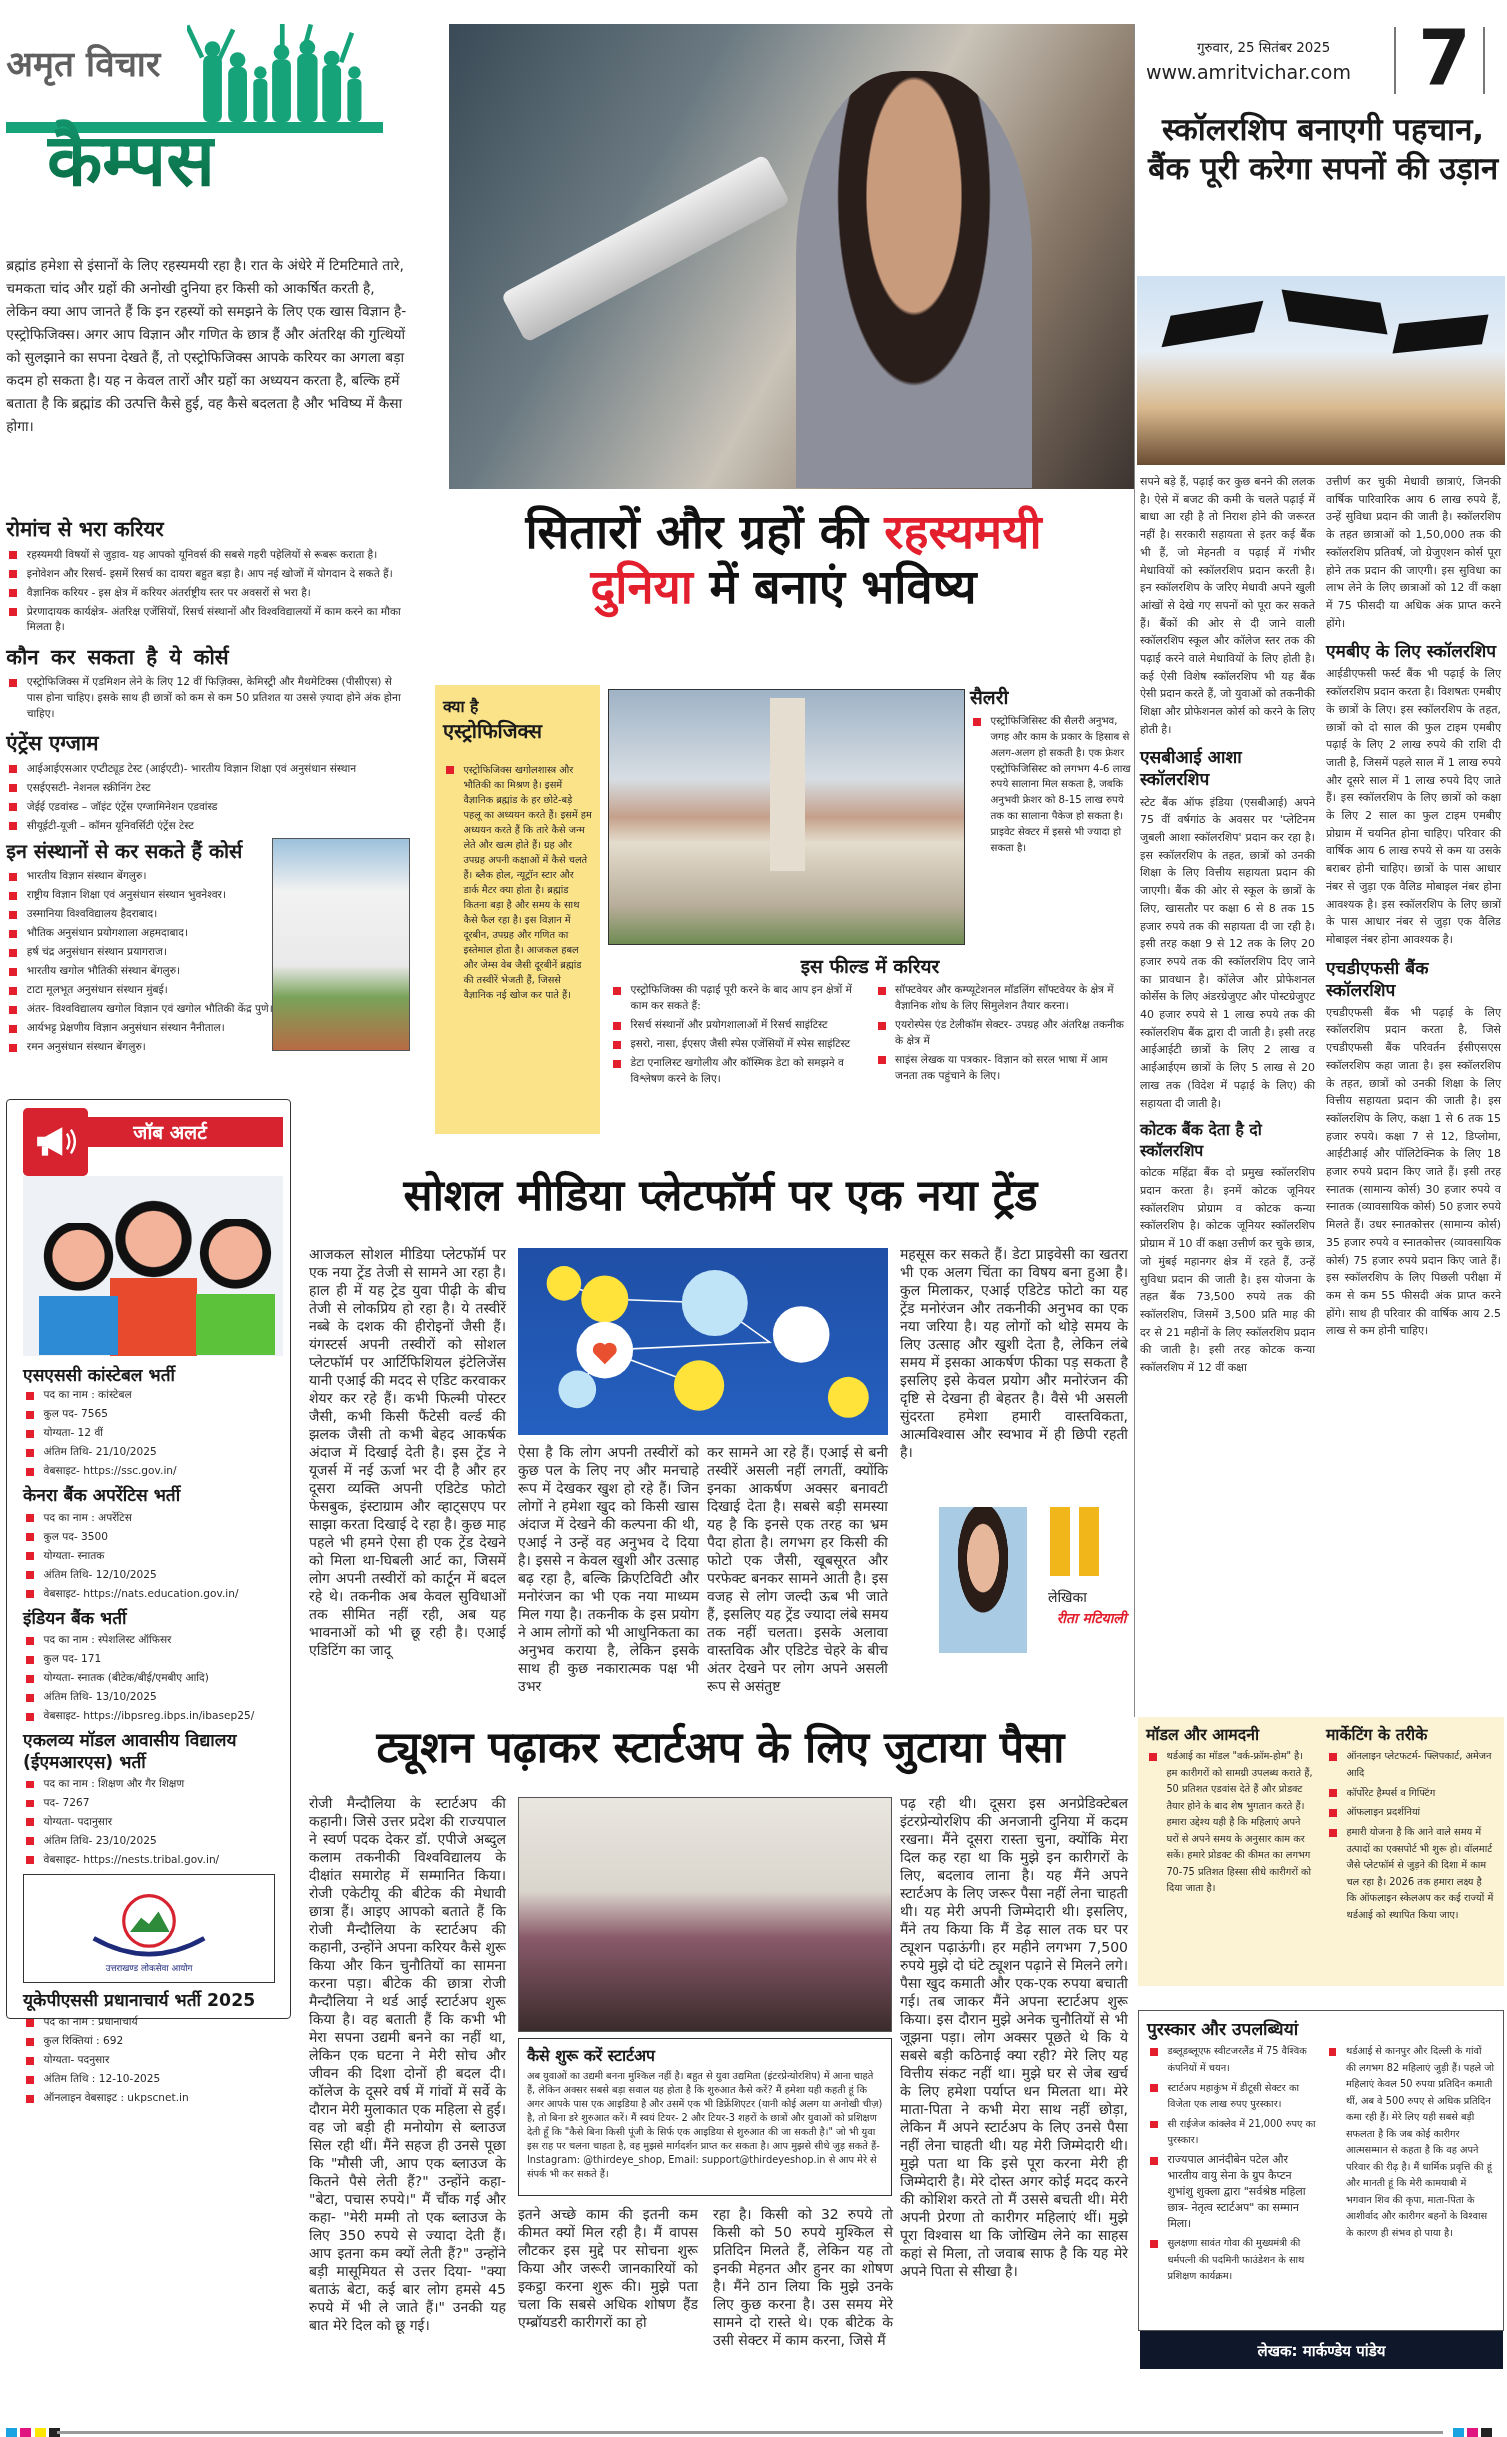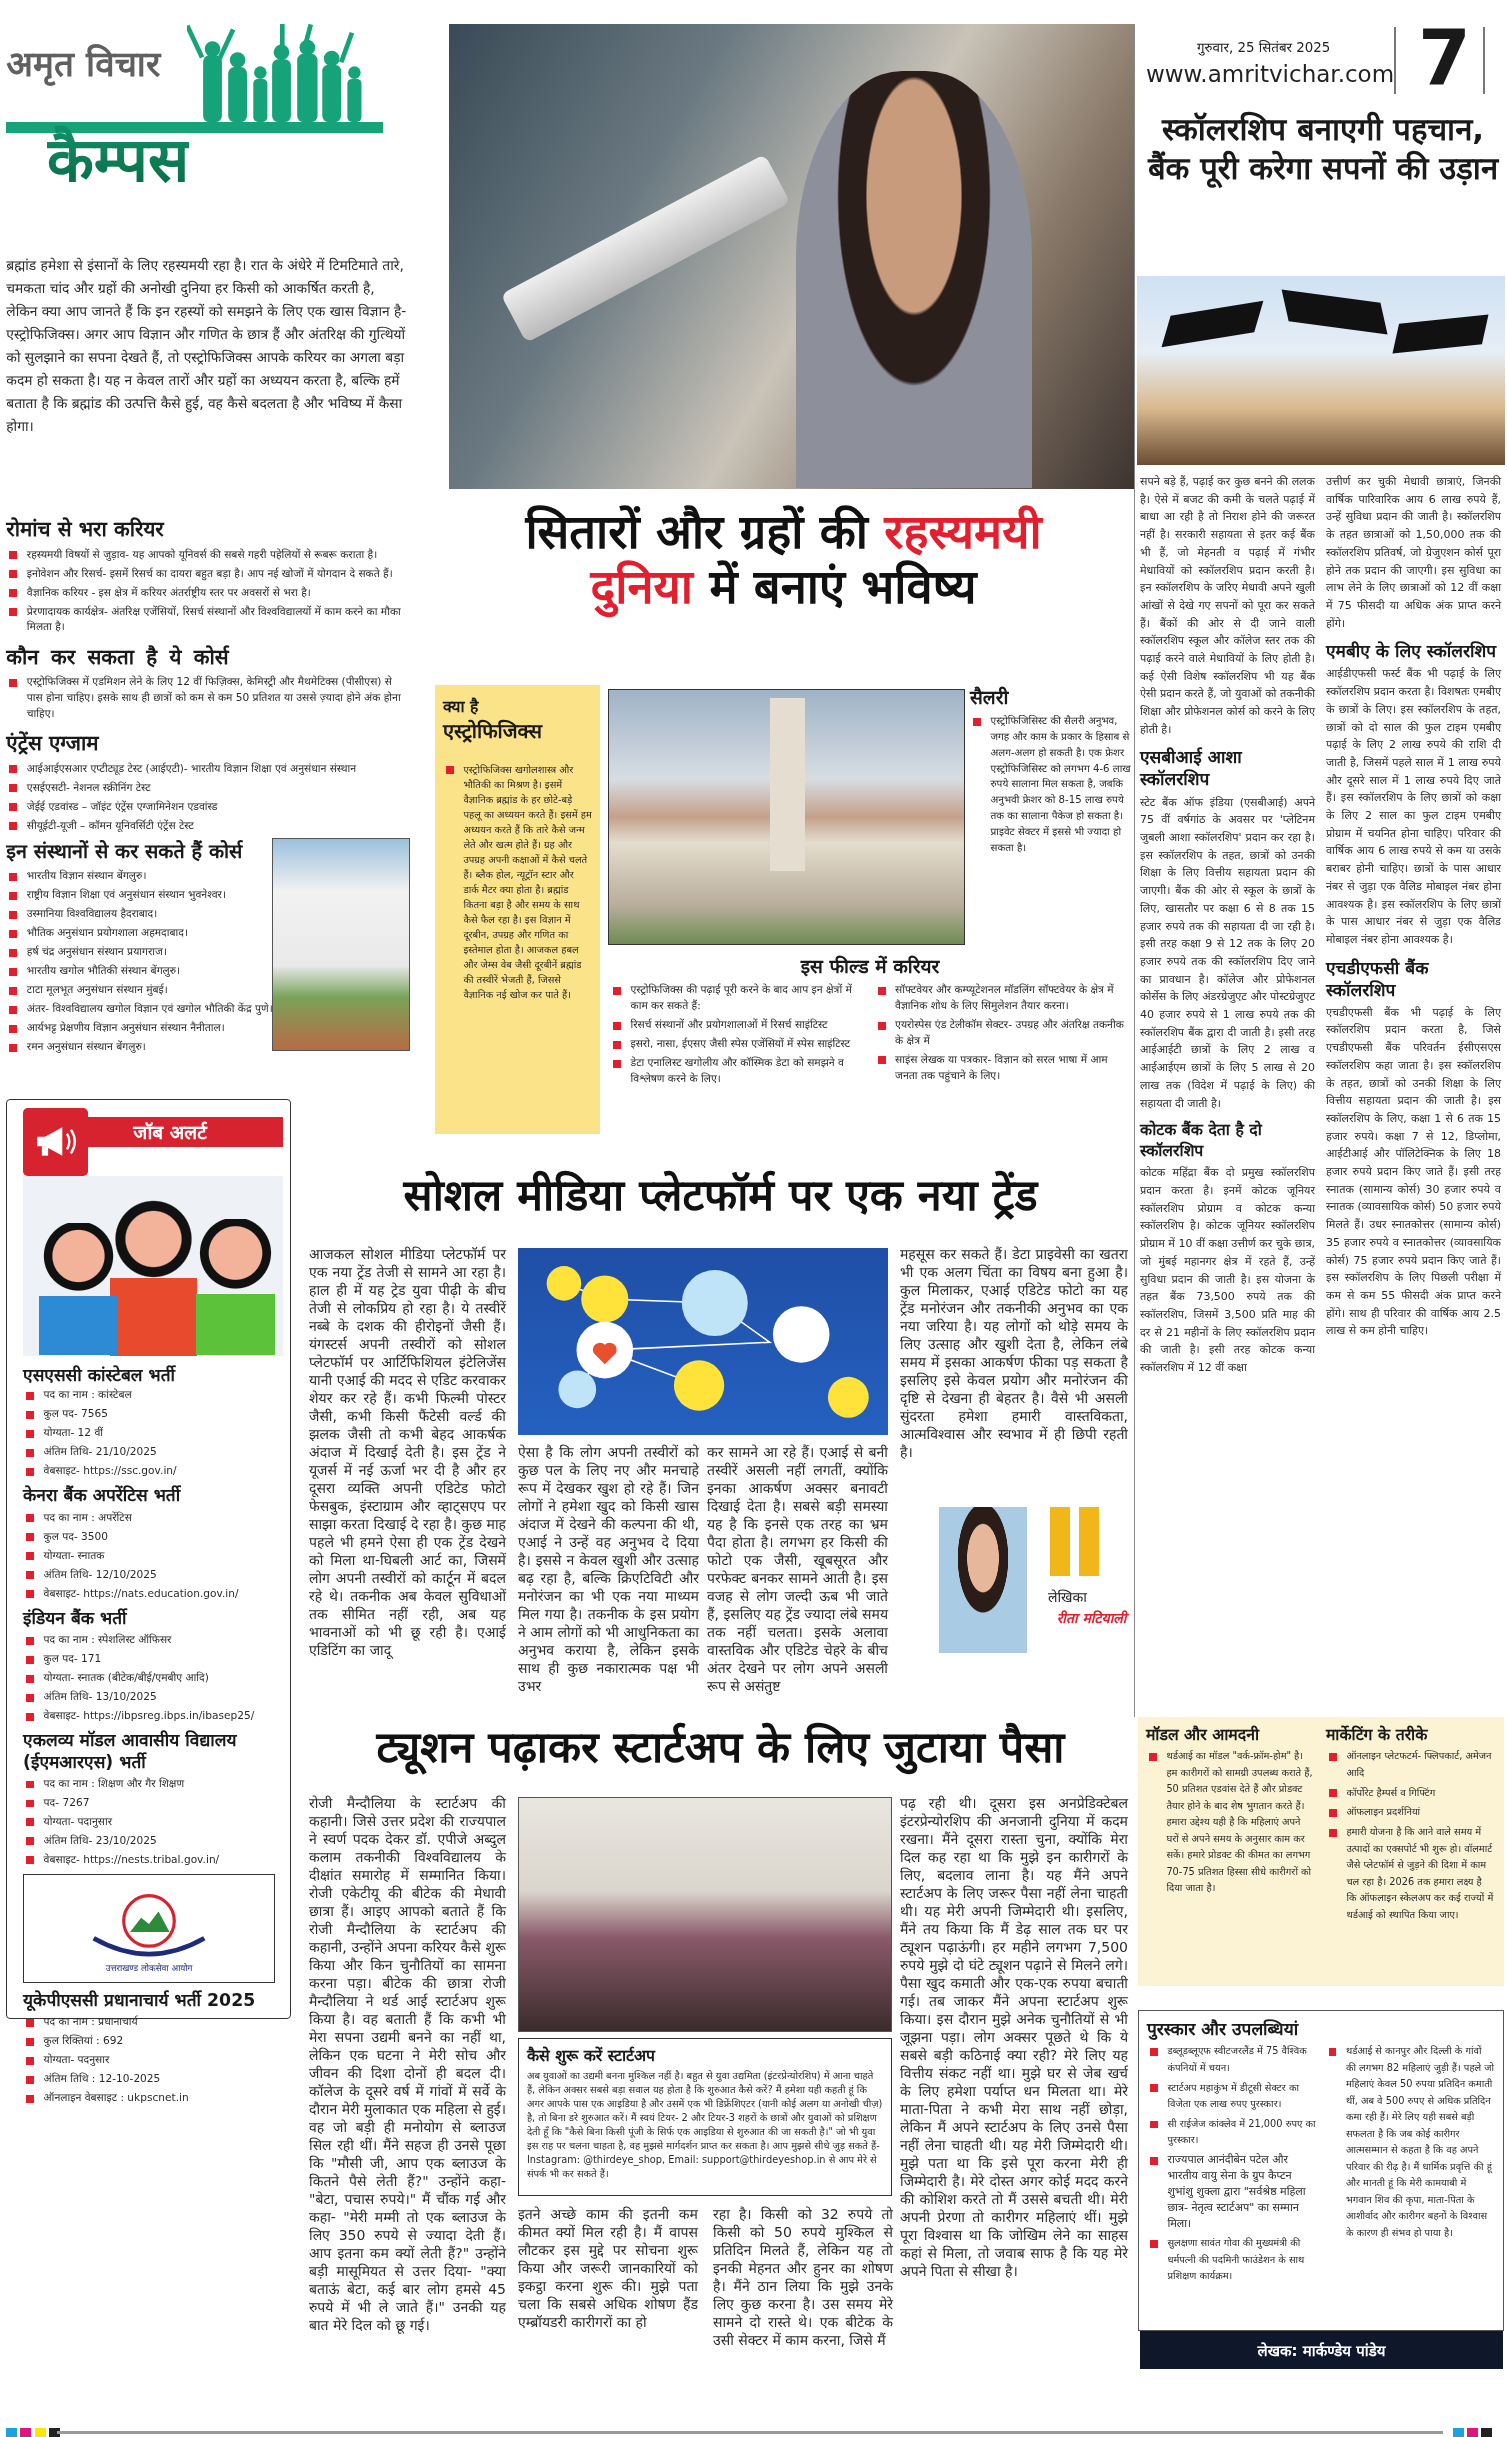--- a/index.html
+++ b/index.html
@@ -38,30 +38,30 @@
           <circle cx="213" cy="62" r="8"></circle>
         <rect x="6" y="0" width="6" height="45" transform="rotate(-25 9 22)"></rect>
           <rect x="46" y="5" width="6" height="45" transform="rotate(25 49 27)"></rect>
         <rect x="118" y="0" width="6" height="40"></rect>
           <rect x="150" y="0" width="6" height="35" transform="rotate(15 153 17)"></rect>
         <rect x="200" y="10" width="6" height="40" transform="rotate(20 203 30)"></rect>
       </g>
     </svg>
   </div>
   <div class="abs" style="left:6.3px;top:122px;width:377px;height:11px;background:#16a37a;"></div>
-  <div class="abs" style="left:47px;top:93px;font-size:61px;font-weight:bold;line-height:134px;color:#0f8a63;background:linear-gradient(#16a37a,#04562f);-webkit-background-clip:text;background-clip:text;-webkit-text-fill-color:transparent;">कैम्पस</div>
+  <div class="abs" style="left:47px;top:93px;font-size:72px;font-weight:bold;line-height:134px;color:#0f8a63;background:linear-gradient(#16a37a,#04562f);-webkit-background-clip:text;background-clip:text;-webkit-text-fill-color:transparent;">कैम्पस</div>
 </div>
 
 <div class="photo" style="left:449px;top:23.6px;width:685px;height:465px;background:linear-gradient(120deg,#3a4a56 0%,#6b7a82 30%,#c9c3b8 55%,#8a7a6a 75%,#3d3430 100%);">
   <div class="abs" style="left:47px;top:197px;width:299px;height:55px;background:linear-gradient(#eee,#b9b9b9);transform:rotate(-28deg);border-radius:7.9px;"></div>
   <div class="abs" style="left:347px;top:47px;width:236px;height:417px;background:radial-gradient(ellipse at 50% 30%,#c89b7d 0 28%,#2a1e1a 29% 45%,#8d8f9a 46% 100%);border-radius:45% 45% 0 0;"></div>
 </div>
 
 <div class="abs" style="left:1197px;top:38px;font-size:13.4px;color:#222;">गुरुवार, 25 सितंबर 2025</div>
-<div class="abs" style="left:1146px;top:61px;font-size:23px;color:#222;">www.amritvichar.com</div>
+<div class="abs" style="left:1146px;top:61px;font-size:19px;color:#222;">www.amritvichar.com</div>
 <div class="rule" style="left:1394px;top:27px;width:2.4px;height:67px;background:#777;"></div>
 <div class="abs" style="left:1418px;top:14px;font-size:76px;font-weight:bold;line-height:87px;color:#1a1a1a;">7</div>
 <div class="rule" style="left:1483px;top:27px;width:2.4px;height:67px;background:#777;"></div>
 
 <div class="abs" style="left:1146px;top:110px;width:354px;font-size:31px;font-weight:bold;line-height:39px;text-align:center;color:#1a1a1a;">स्कॉलरशिप बनाएगी पहचान, बैंक पूरी करेगा सपनों की उड़ान</div>
 <div class="photo" style="left:1137px;top:276px;width:368px;height:189px;background:linear-gradient(#cfe1f2 0%,#e6eef6 40%,#d9b98e 70%,#6a4c32 100%);">
   <div class="abs" style="left:31.5px;top:31.5px;width:87px;height:31.5px;background:#111;transform:skewX(-25deg) rotate(-10deg);"></div>
   <div class="abs" style="left:150px;top:19.7px;width:95px;height:31.5px;background:#111;transform:skewX(20deg) rotate(8deg);"></div>
   <div class="abs" style="left:260px;top:43px;width:87px;height:30px;background:#111;transform:skewX(-18deg) rotate(-6deg);"></div>
 </div>

